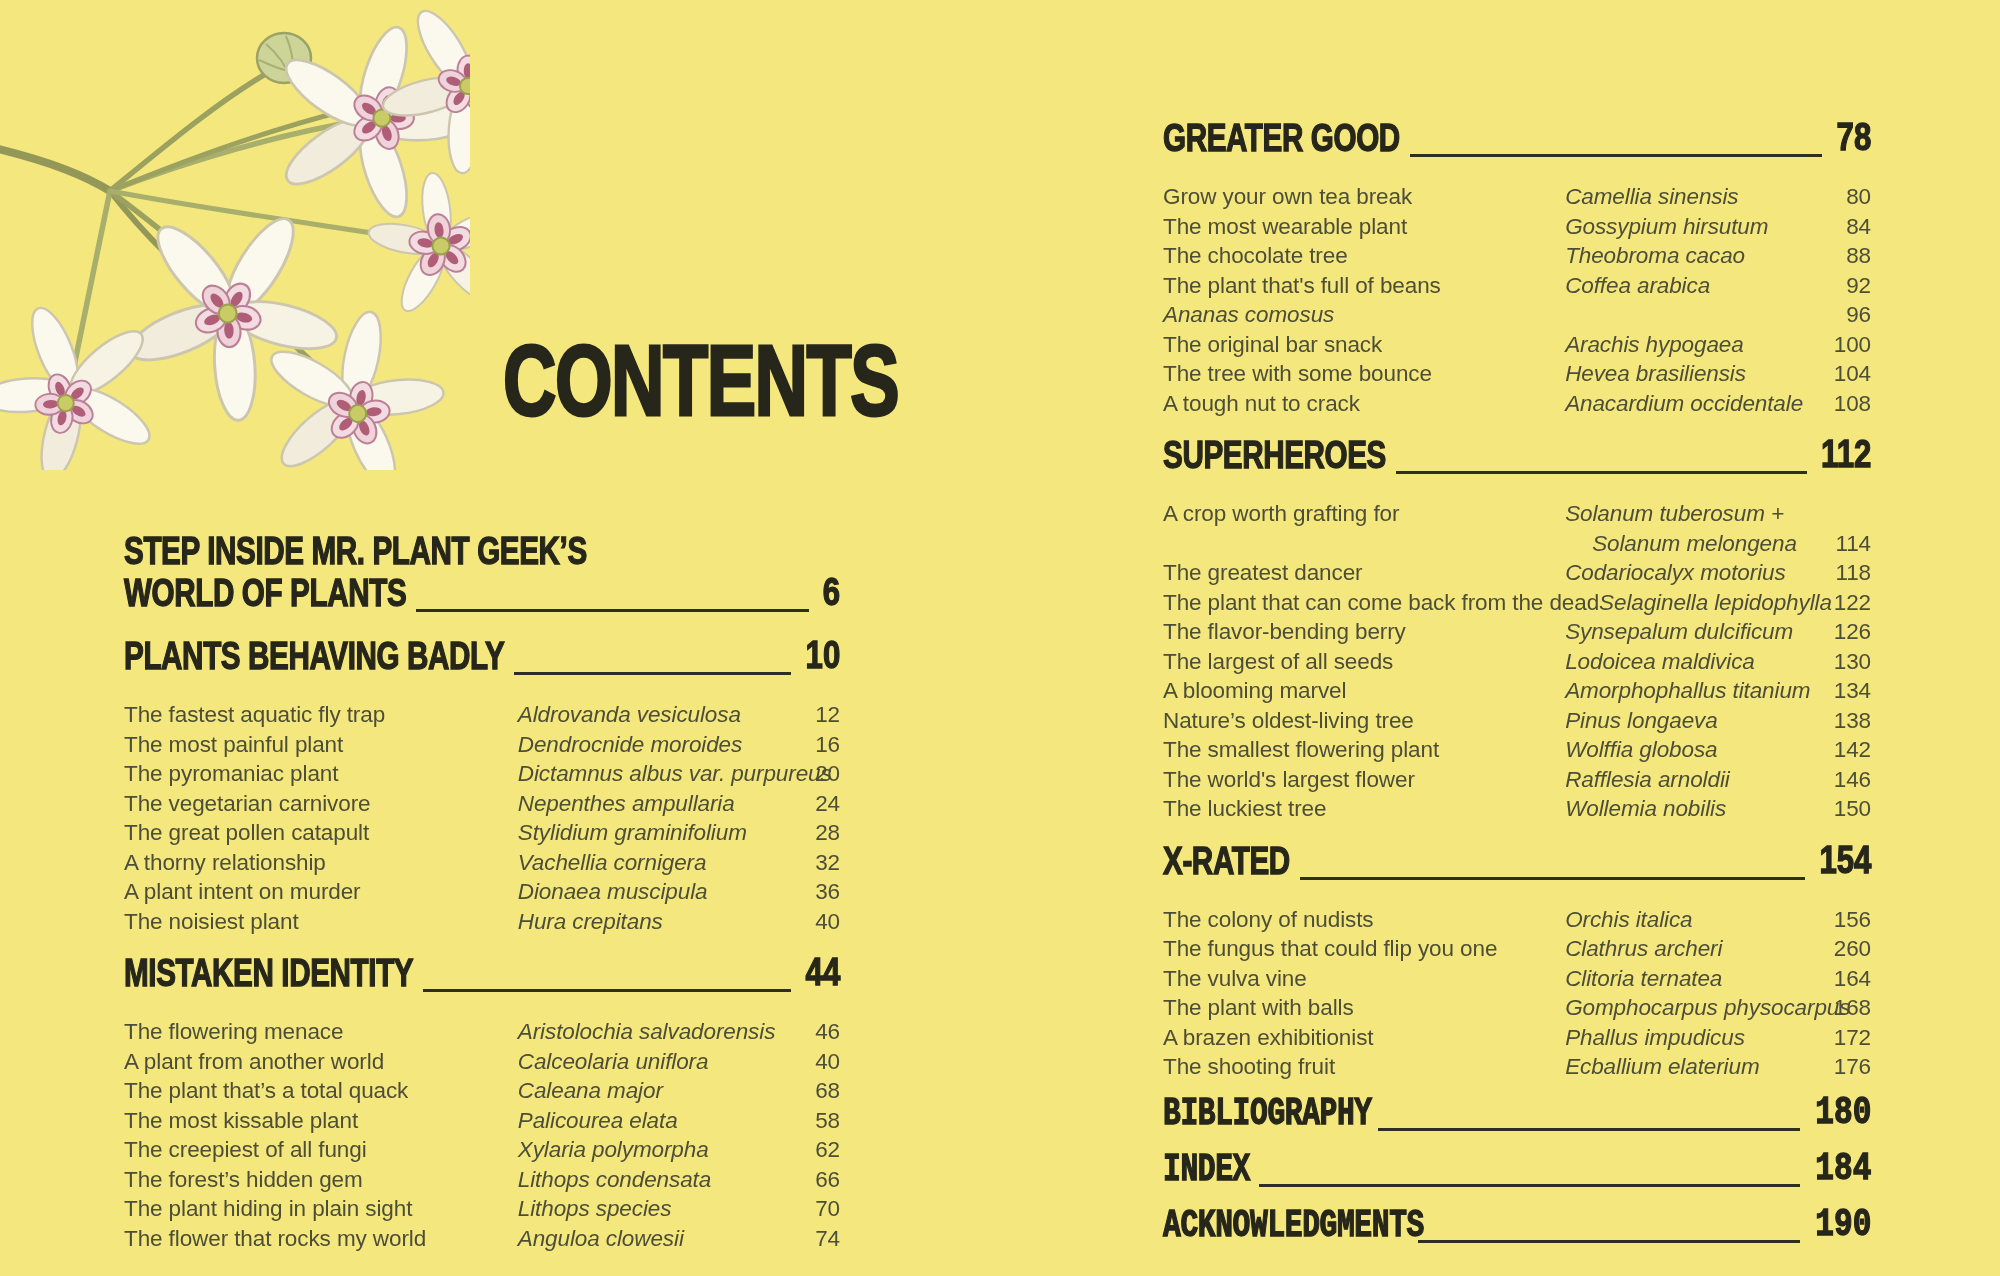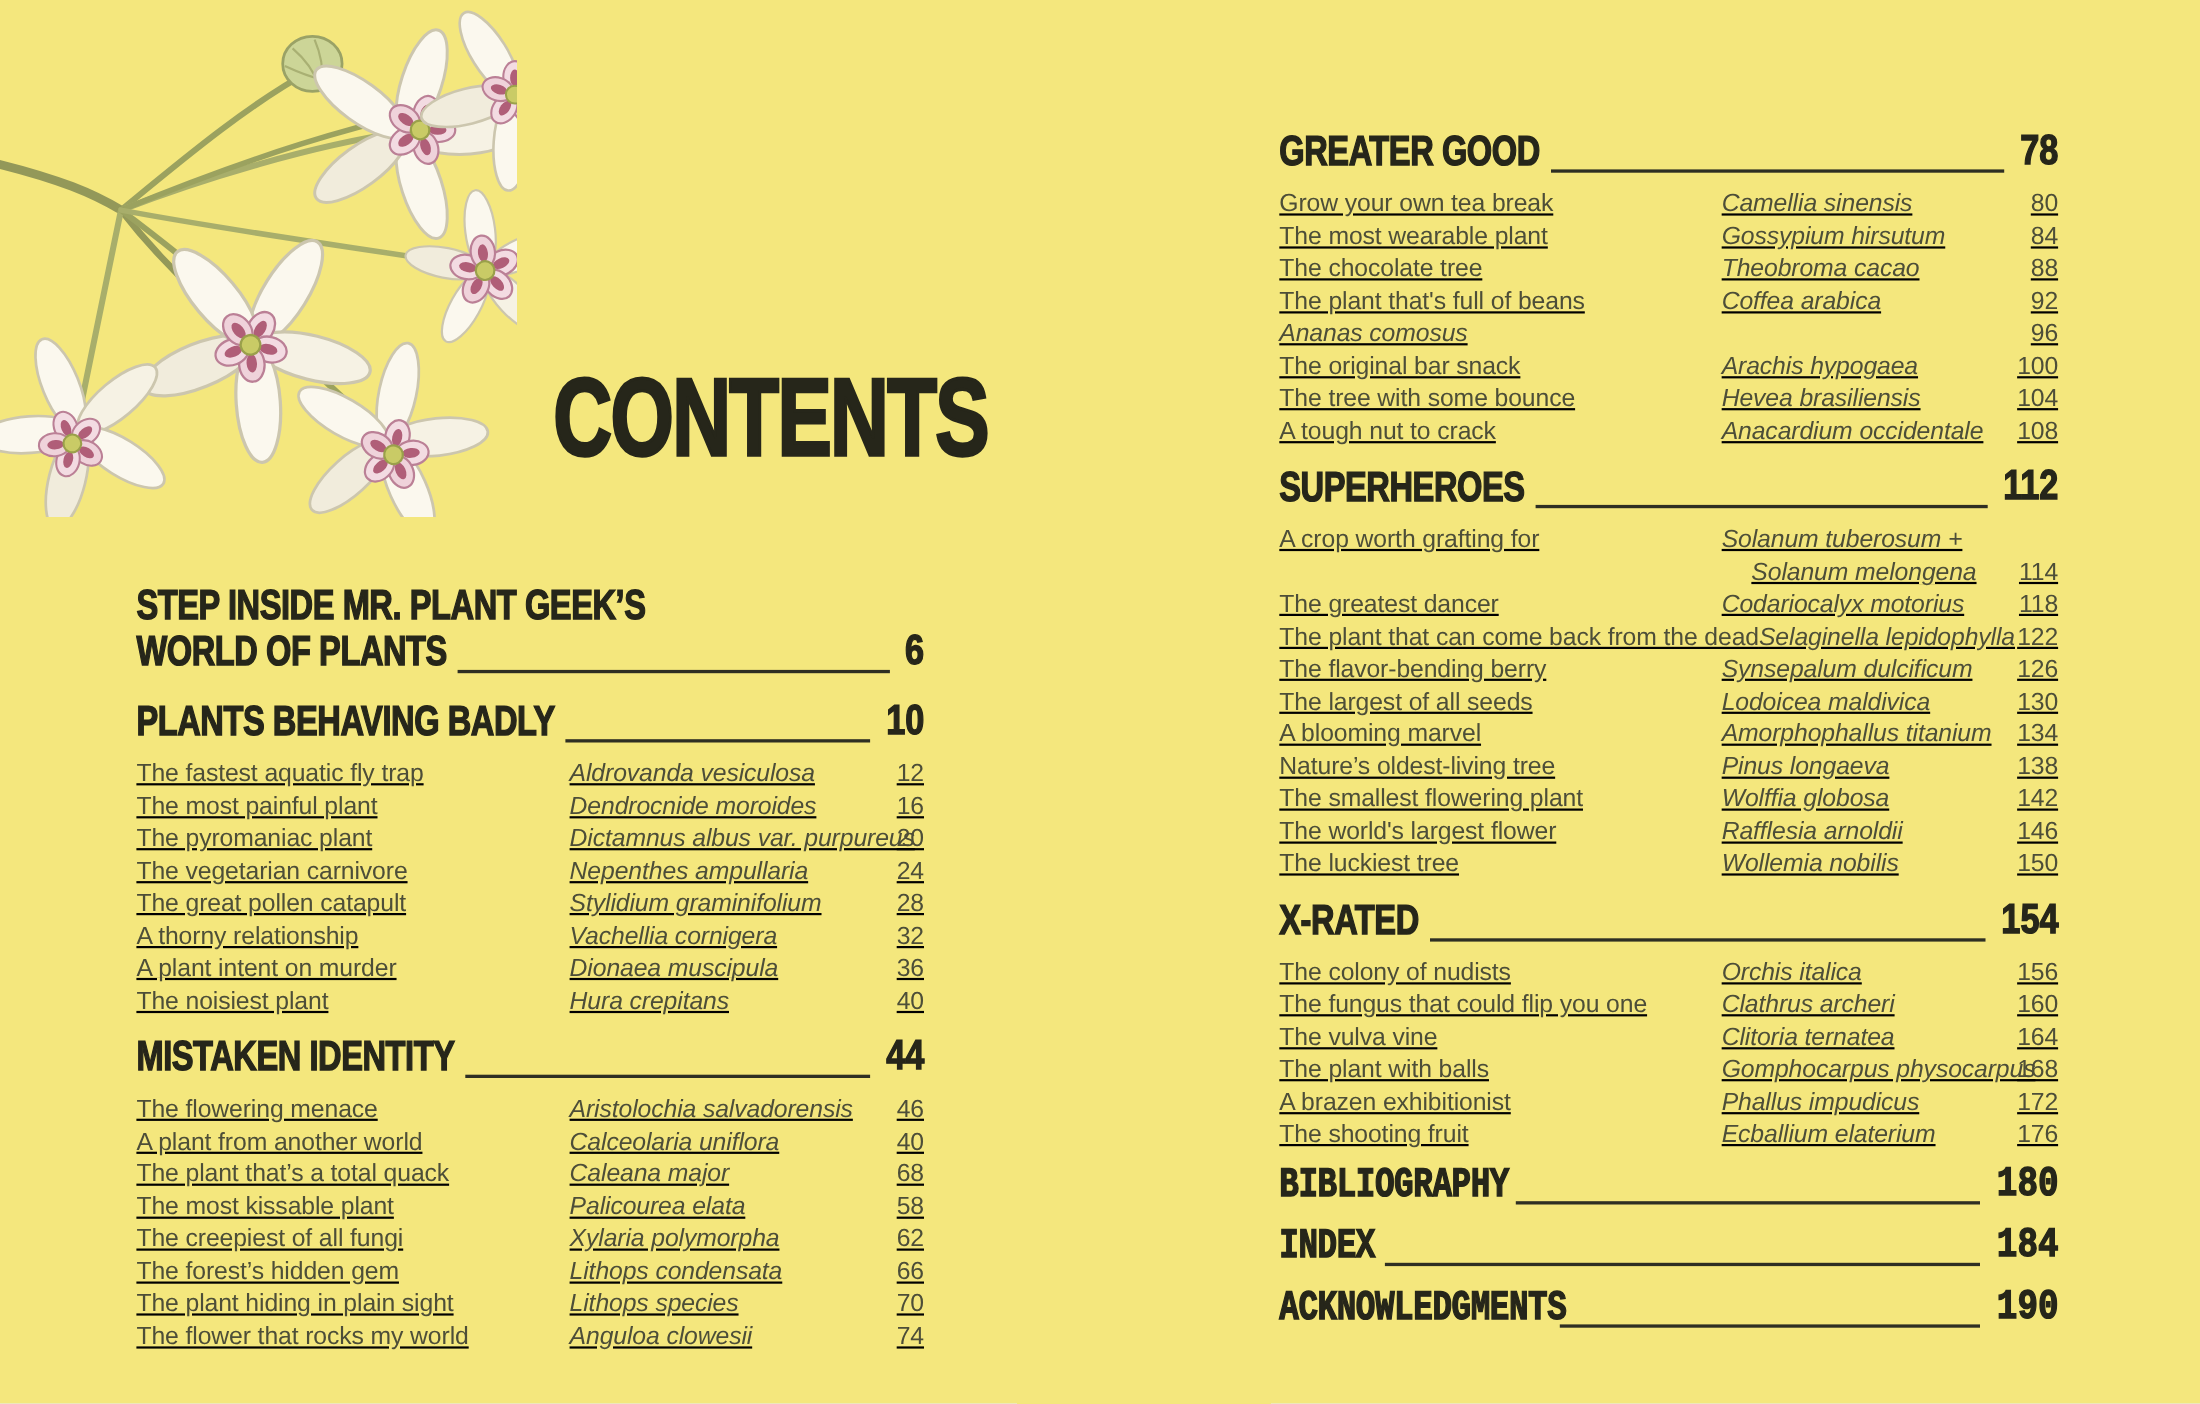--- a/index.html
+++ b/index.html
@@ -46,21 +46,21 @@
     font-size:38px;font-weight:700;line-height:1;
     color:var(--ink);-webkit-text-stroke:1.3px var(--ink);
     transform:scaleX(0.82);transform-origin:100% 100%;
     display:inline-block;white-space:nowrap;
   }
   .rule{flex:1;border-bottom:3px solid var(--rule);margin:0 14px 7px 10px;min-width:30px;}
 
   .intro .line1{display:block;margin-bottom:2px;}
   .toc-section{margin-top:17px;}
   .col-right .toc-section:first-of-type{margin-top:0;}
-  .entries{margin-top:6px;text-decoration:underline;}
+  .entries{margin-top:18px;}
 
   
   .entry{
     display:flex;align-items:flex-start;
     font-size:22.5px;line-height:29.5px;
     color:var(--body);letter-spacing:-0.1px;
   }
   .entry .label{flex:0 0 55%;white-space:nowrap;}
   .col-right .entry .label{flex:0 0 56.8%;}
   .entry .latin{flex:1;font-style:italic;white-space:nowrap;min-width:0;}
@@ -429,21 +429,21 @@
     <div class="entries">
   <div class="entry">
     <span class="label">The colony of nudists</span>
     <span class="latin"><span class="l1">Orchis italica</span></span>
     <span class="pg">156</span>
   </div>
 
   <div class="entry">
     <span class="label">The fungus that could flip you one</span>
     <span class="latin"><span class="l1">Clathrus archeri</span></span>
-    <span class="pg">160</span>
+    <span class="pg">260</span>
   </div>
 
   <div class="entry">
     <span class="label">The vulva vine</span>
     <span class="latin"><span class="l1">Clitoria ternatea</span></span>
     <span class="pg">164</span>
   </div>
 
   <div class="entry">
     <span class="label">The plant with balls</span>

